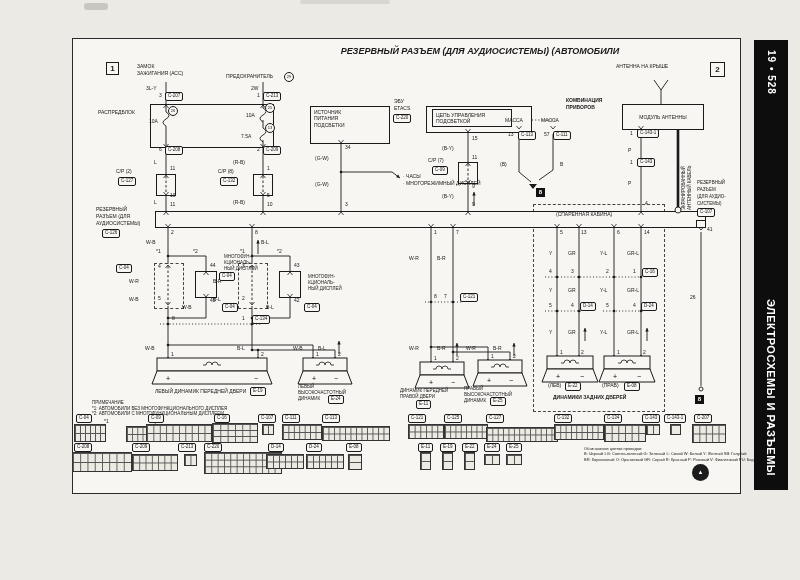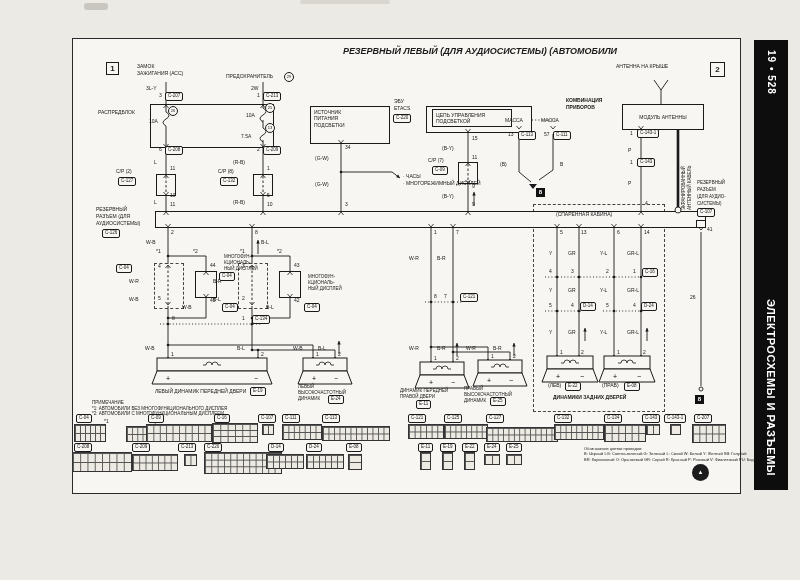--- a/index.html
+++ b/index.html
@@ -37,21 +37,21 @@
   .smudge{position:absolute;border-radius:3px;}
 </style>
 </head>
 <body>
 
 <div id="stage">
   <div class="smudge" style="left:84px;top:3px;width:24px;height:7px;background:#c9c7c0;"></div>
   <div class="smudge" style="left:300px;top:0;width:90px;height:4px;background:#d8d6cf;"></div>
   <div id="frame"></div>
   <div id="title">
-    <div>РЕЗЕРВНЫЙ ЛЕВЫЙ (ДЛЯ АУДИОСИСТЕМЫ) (АВТОМОБИЛИ</div>
+    <div>РЕЗЕРВНЫЙ РАЗЪЕМ (ДЛЯ АУДИОСИСТЕМЫ) (АВТОМОБИЛИ</div>
   </div>
   <div id="layer">
       <div class="dbox" style="left: 533px; top: 204px; width: 130px; height: 206px;"></div>
       <div class="dbox" style="left: 154px; top: 263px; width: 28px; height: 44px;"></div>
       <div class="dbox" style="left: 238px; top: 263px; width: 28px; height: 44px;"></div>
       <div class="cbox" style="left: 150px; top: 104px; width: 124px; height: 44px; box-sizing: border-box;"></div>
       <div class="cbox" style="left: 310px; top: 106px; width: 80px; height: 38px; box-sizing: border-box;">
         <div>ИСТОЧНИК</div>
         <div>ПИТАНИЯ</div>
         <div>ПОДСВЕТКИ</div>

